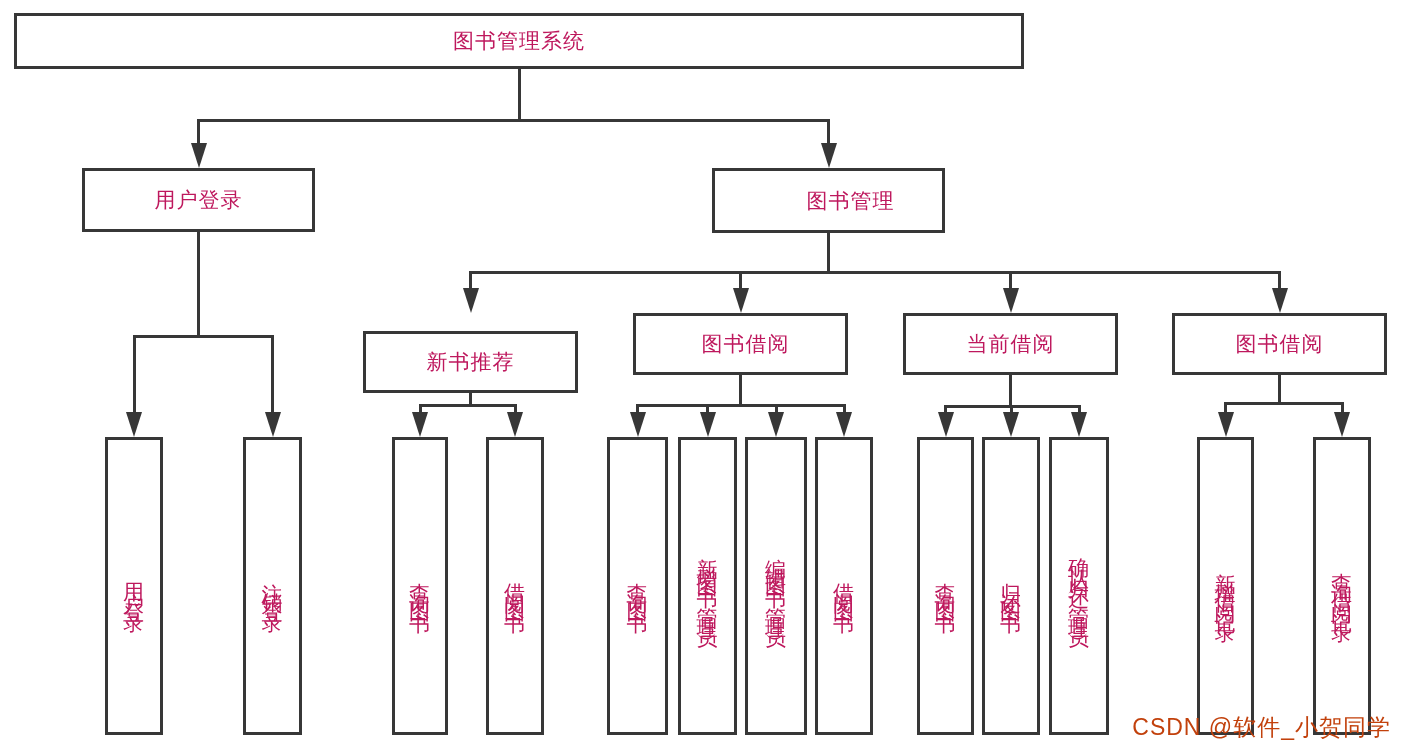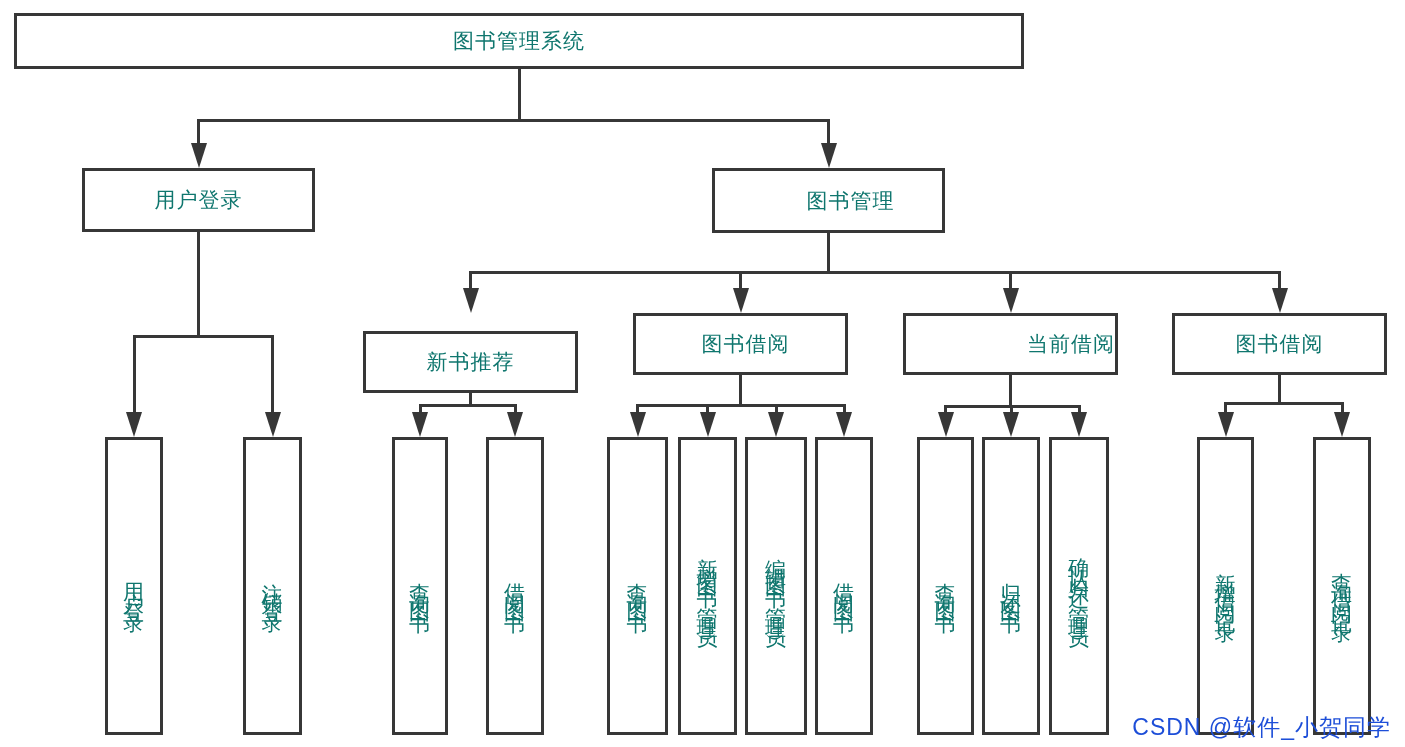--- a/index.html
+++ b/index.html
@@ -16,21 +16,21 @@
     overflow: hidden;
   }
   .node {
     position: absolute;
     box-sizing: border-box;
     background: #ffffff;
     border: 3px solid #373737;
     display: flex;
     align-items: center;
     justify-content: center;
-    color: #0f766e;
+    color: #be185d;
     font-size: 21px;
     z-index: 2;
   }
   .node .label-h {
     white-space: nowrap;
     letter-spacing: 1px;
   }
   .node .label-v {
     writing-mode: vertical-rl;
     text-orientation: mixed;
@@ -50,21 +50,21 @@
     border-left: 8px solid transparent;
     border-right: 8px solid transparent;
     border-top: 25px solid #373737;
     z-index: 1;
   }
   .watermark {
     position: absolute;
     top: 712px;
     right: 14px;
     font-size: 23px;
-    color: #1d4ed8;
+    color: #c2410c;
     letter-spacing: 1px;
     z-index: 5;
     white-space: nowrap;
   }
 </style>
 </head>
 <body>
 
 <div id="canvas">
   <div class="watermark">CSDN @软件_小贺同学</div>
@@ -82,21 +82,21 @@
     </div>
     <div class="node" style="left: 243px; top: 437px; width: 59px; height: 298px;">
       <span class="label-v">注销登录</span>
     </div>
     <div class="node" style="left: 363px; top: 331px; width: 215px; height: 62px;">
       <span class="label-h">新书推荐</span>
     </div>
     <div class="node" style="left: 633px; top: 313px; width: 215px; height: 62px; padding-left: 10px;">
       <span class="label-h">图书借阅</span>
     </div>
-    <div class="node" style="left: 903px; top: 313px; width: 215px; height: 62px; justify-content: flex-end;">
+    <div class="node" style="left: 903px; top: 313px; width: 215px; height: 62px;">
       <span class="label-h">当前借阅</span>
     </div>
     <div class="node" style="left: 1172px; top: 313px; width: 215px; height: 62px;">
       <span class="label-h">图书借阅</span>
     </div>
     <div class="node" style="left: 392px; top: 437px; width: 56px; height: 298px;">
       <span class="label-v">查询图书</span>
     </div>
     <div class="node" style="left: 486px; top: 437px; width: 58px; height: 298px;">
       <span class="label-v">借阅图书</span>

